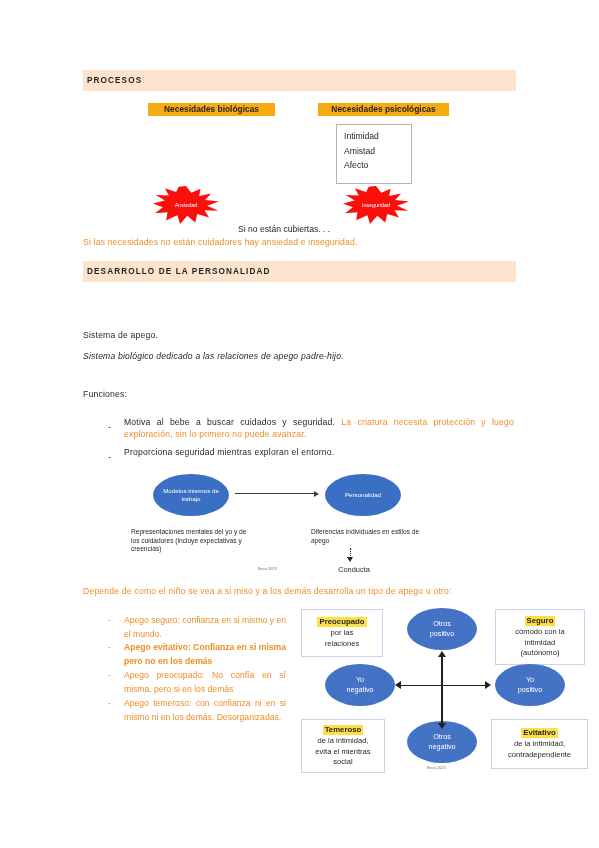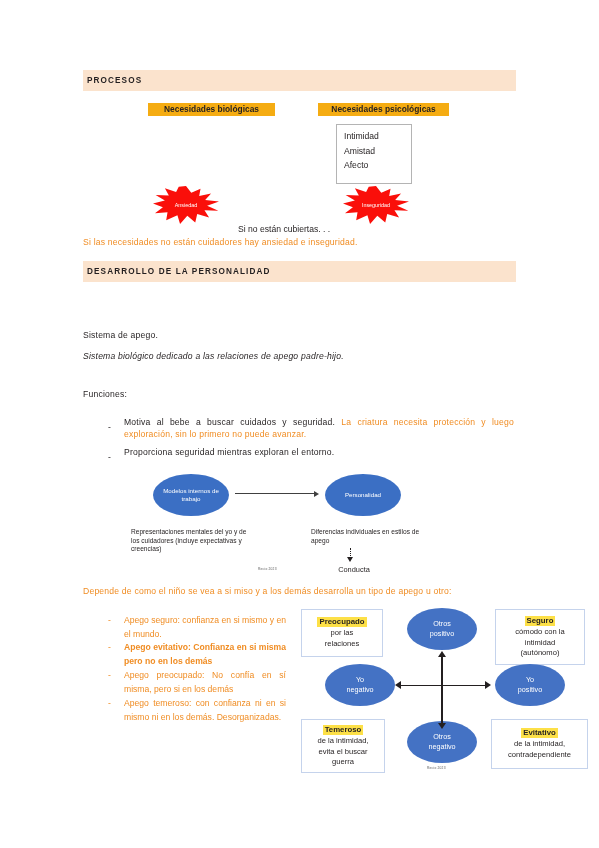--- a/index.html
+++ b/index.html
@@ -203,22 +203,22 @@
     <div class="qbox" style="left:198px;top:8px;width:88px;height:54px;">
       <span class="qtitle">Seguro</span>
       <span>cómodo con la</span>
       <span>intimidad</span>
       <span>(autónomo)</span>
     </div>
 
     <div class="qbox" style="left:4px;top:118px;width:82px;height:52px;">
       <span class="qtitle">Temeroso</span>
       <span>de la intimidad,</span>
-      <span>evita el buscar</span>
-      <span>guerra</span>
+      <span>evita el mientras</span>
+      <span>social</span>
     </div>
 
     <div class="qbox" style="left:194px;top:118px;width:95px;height:48px;">
       <span class="qtitle">Evitativo</span>
       <span>de la intimidad,</span>
       <span>contradependiente</span>
     </div>
 
     <div class="qell" style="left:110px;top:7px;width:70px;height:42px;">
       <span>

